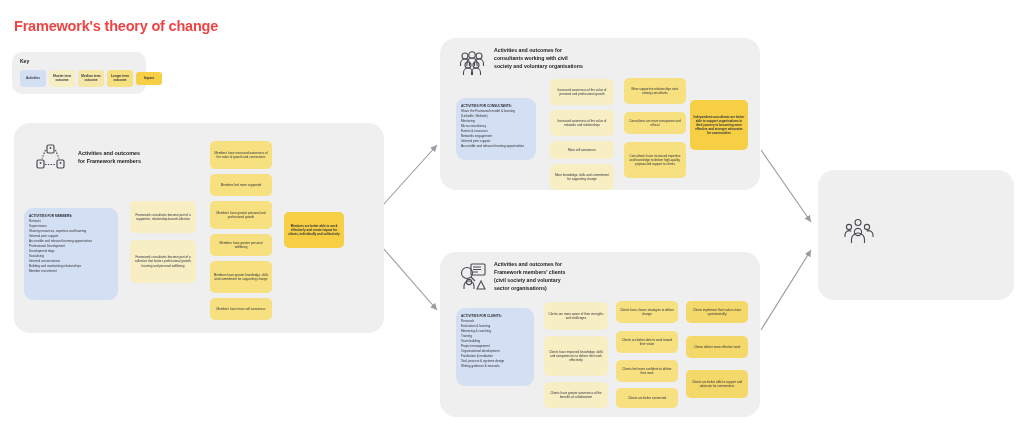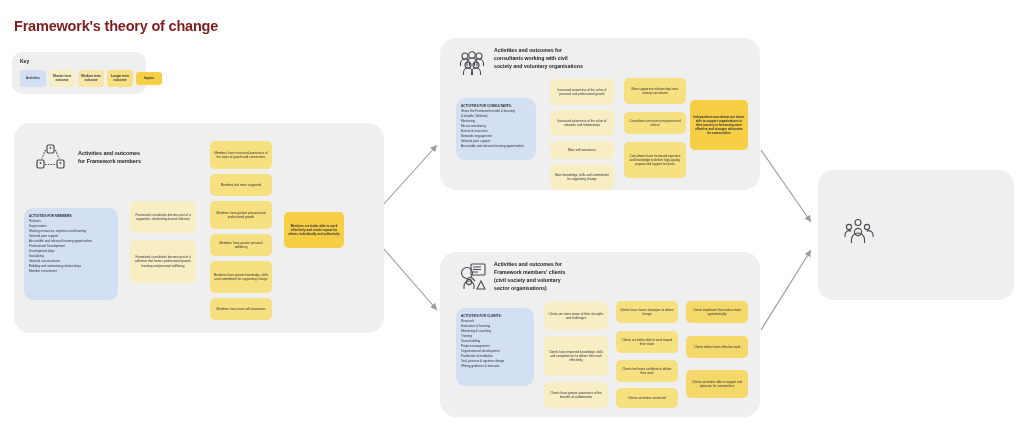--- a/index.html
+++ b/index.html
@@ -10,21 +10,21 @@
     color: #2b2b33;
     position: relative;
     overflow: hidden;
   }
   .canvas { position: absolute; inset: 0; }
 
   
   #page-title {
     position: absolute; left: 14px; top: 18px;
     font-size: 14.5px; font-weight: bold; letter-spacing: -0.2px;
-    color: #7f1d1d;
+    color: #ef4444;
   }
 
   
   .panel {
     position: absolute;
     background: #efefef;
     border-radius: 16px;
   }
   .panel-title {
     position: absolute;

